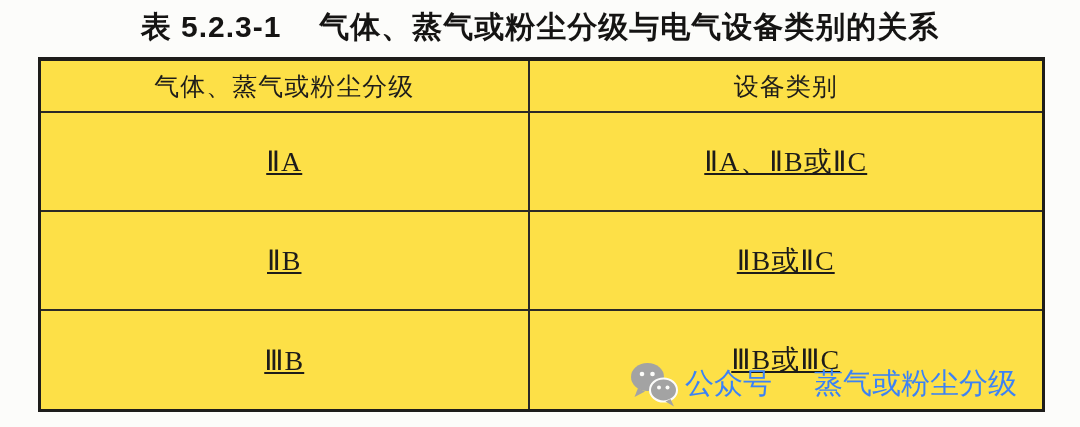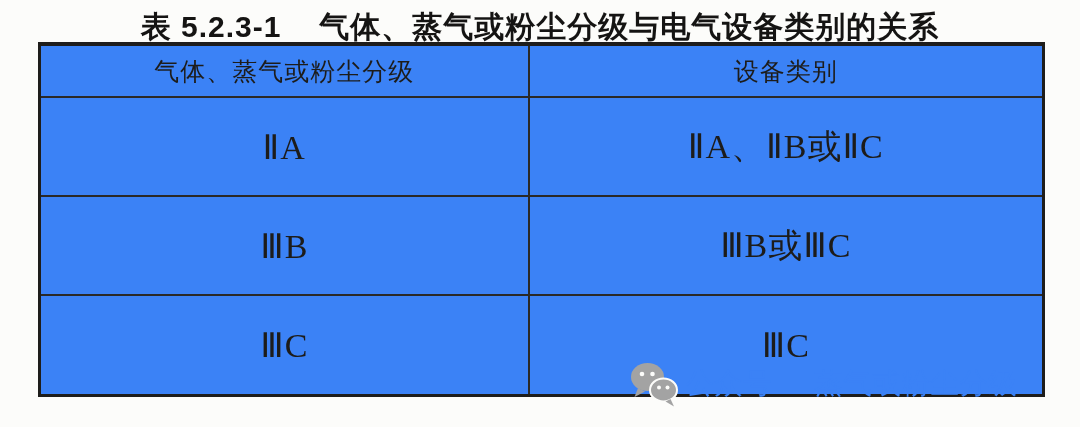--- a/index.html
+++ b/index.html
@@ -28,47 +28,48 @@
     color: #151413;
     letter-spacing: 1px;
     white-space: nowrap;
   }
   .doc-title .title-number {
     margin-right: 38px;
   }
   
   .tbl {
     position: absolute;
-    top: 42px;
+    top: 57px;
     left: 38px;
     width: 1004px;
     height: 355px;
     border-collapse: collapse;
     table-layout: fixed;
-    background: #3b82f6;
+    background: #fde047;
     border: 3px solid #1e1d1b;
     border-top-width: 4px;
   }
   .tbl col.c1 { width: 489px; }
   .tbl col.c2 { width: 515px; }
   .tbl th, .tbl td {
     border: 2px solid #2a2927;
     text-align: center;
     vertical-align: middle;
     padding: 0;
     font-weight: normal;
     color: #1d1c1a;
     letter-spacing: 1px;
     height: 50px;
   }
   .tbl th {
     font-size: 25px;
   }
   .tbl td {
-    font-size: 34px;
+    font-size: 28px;
+    text-decoration: underline;
   }
   
   .watermark {
     position: absolute;
     left: 629px;
     top: 360px;
     height: 48px;
     display: flex;
     align-items: center;
     color: #3b82f6;
@@ -105,26 +106,26 @@
         <th>气体、蒸气或粉尘分级</th>
         <th>设备类别</th>
       </tr>
     </thead>
     <tbody>
       <tr>
         <td>ⅡA</td>
         <td>ⅡA、ⅡB或ⅡC</td>
       </tr>
       <tr>
+        <td>ⅡB</td>
+        <td>ⅡB或ⅡC</td>
+      </tr>
+      <tr>
         <td>ⅢB</td>
         <td>ⅢB或ⅢC</td>
-      </tr>
-      <tr>
-        <td>ⅢC</td>
-        <td>ⅢC</td>
       </tr>
     </tbody>
   </table>
 
   <div class="watermark">
     <svg class="wm-icon" width="50" height="46" viewBox="0 0 50 46" aria-hidden="true">
       <ellipse cx="18.5" cy="16" rx="16.5" ry="14" fill="#a3a3a3"></ellipse>
       <path d="M9 27 L5.5 36 L16 30.5 Z" fill="#a3a3a3"></path>
       <circle cx="13" cy="13" r="2.3" fill="#fcfcfa"></circle>
       <circle cx="23.5" cy="13" r="2.3" fill="#fcfcfa"></circle>

